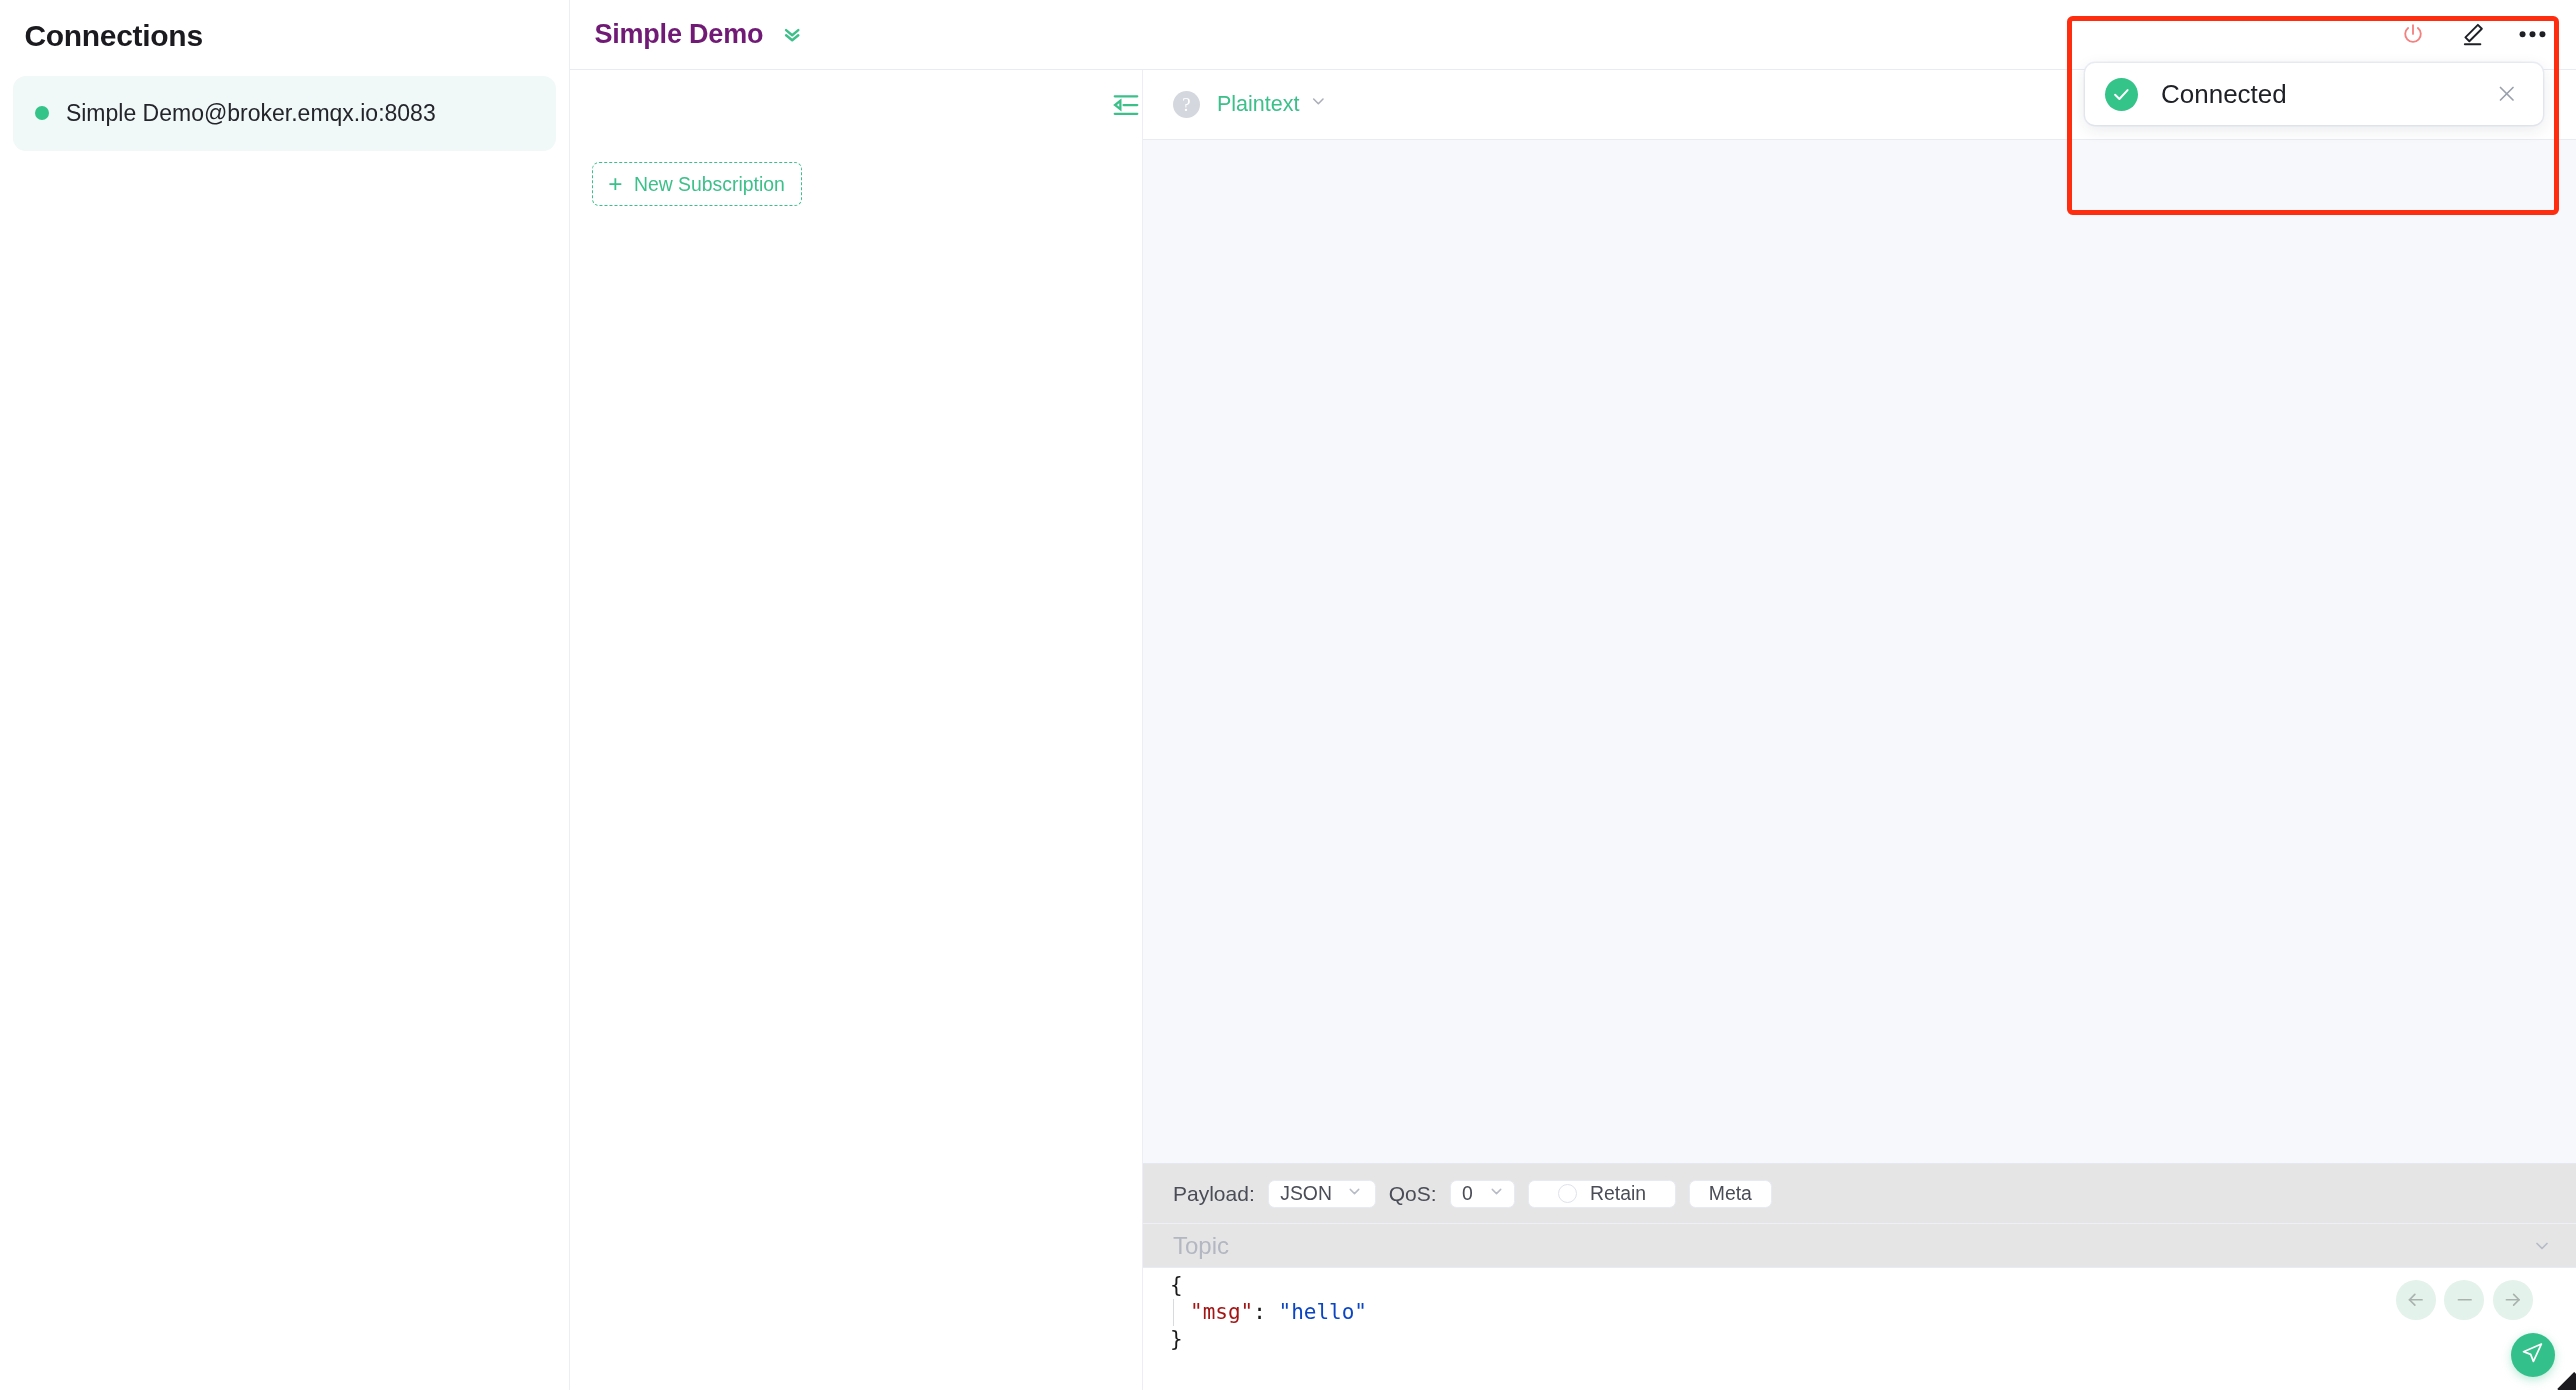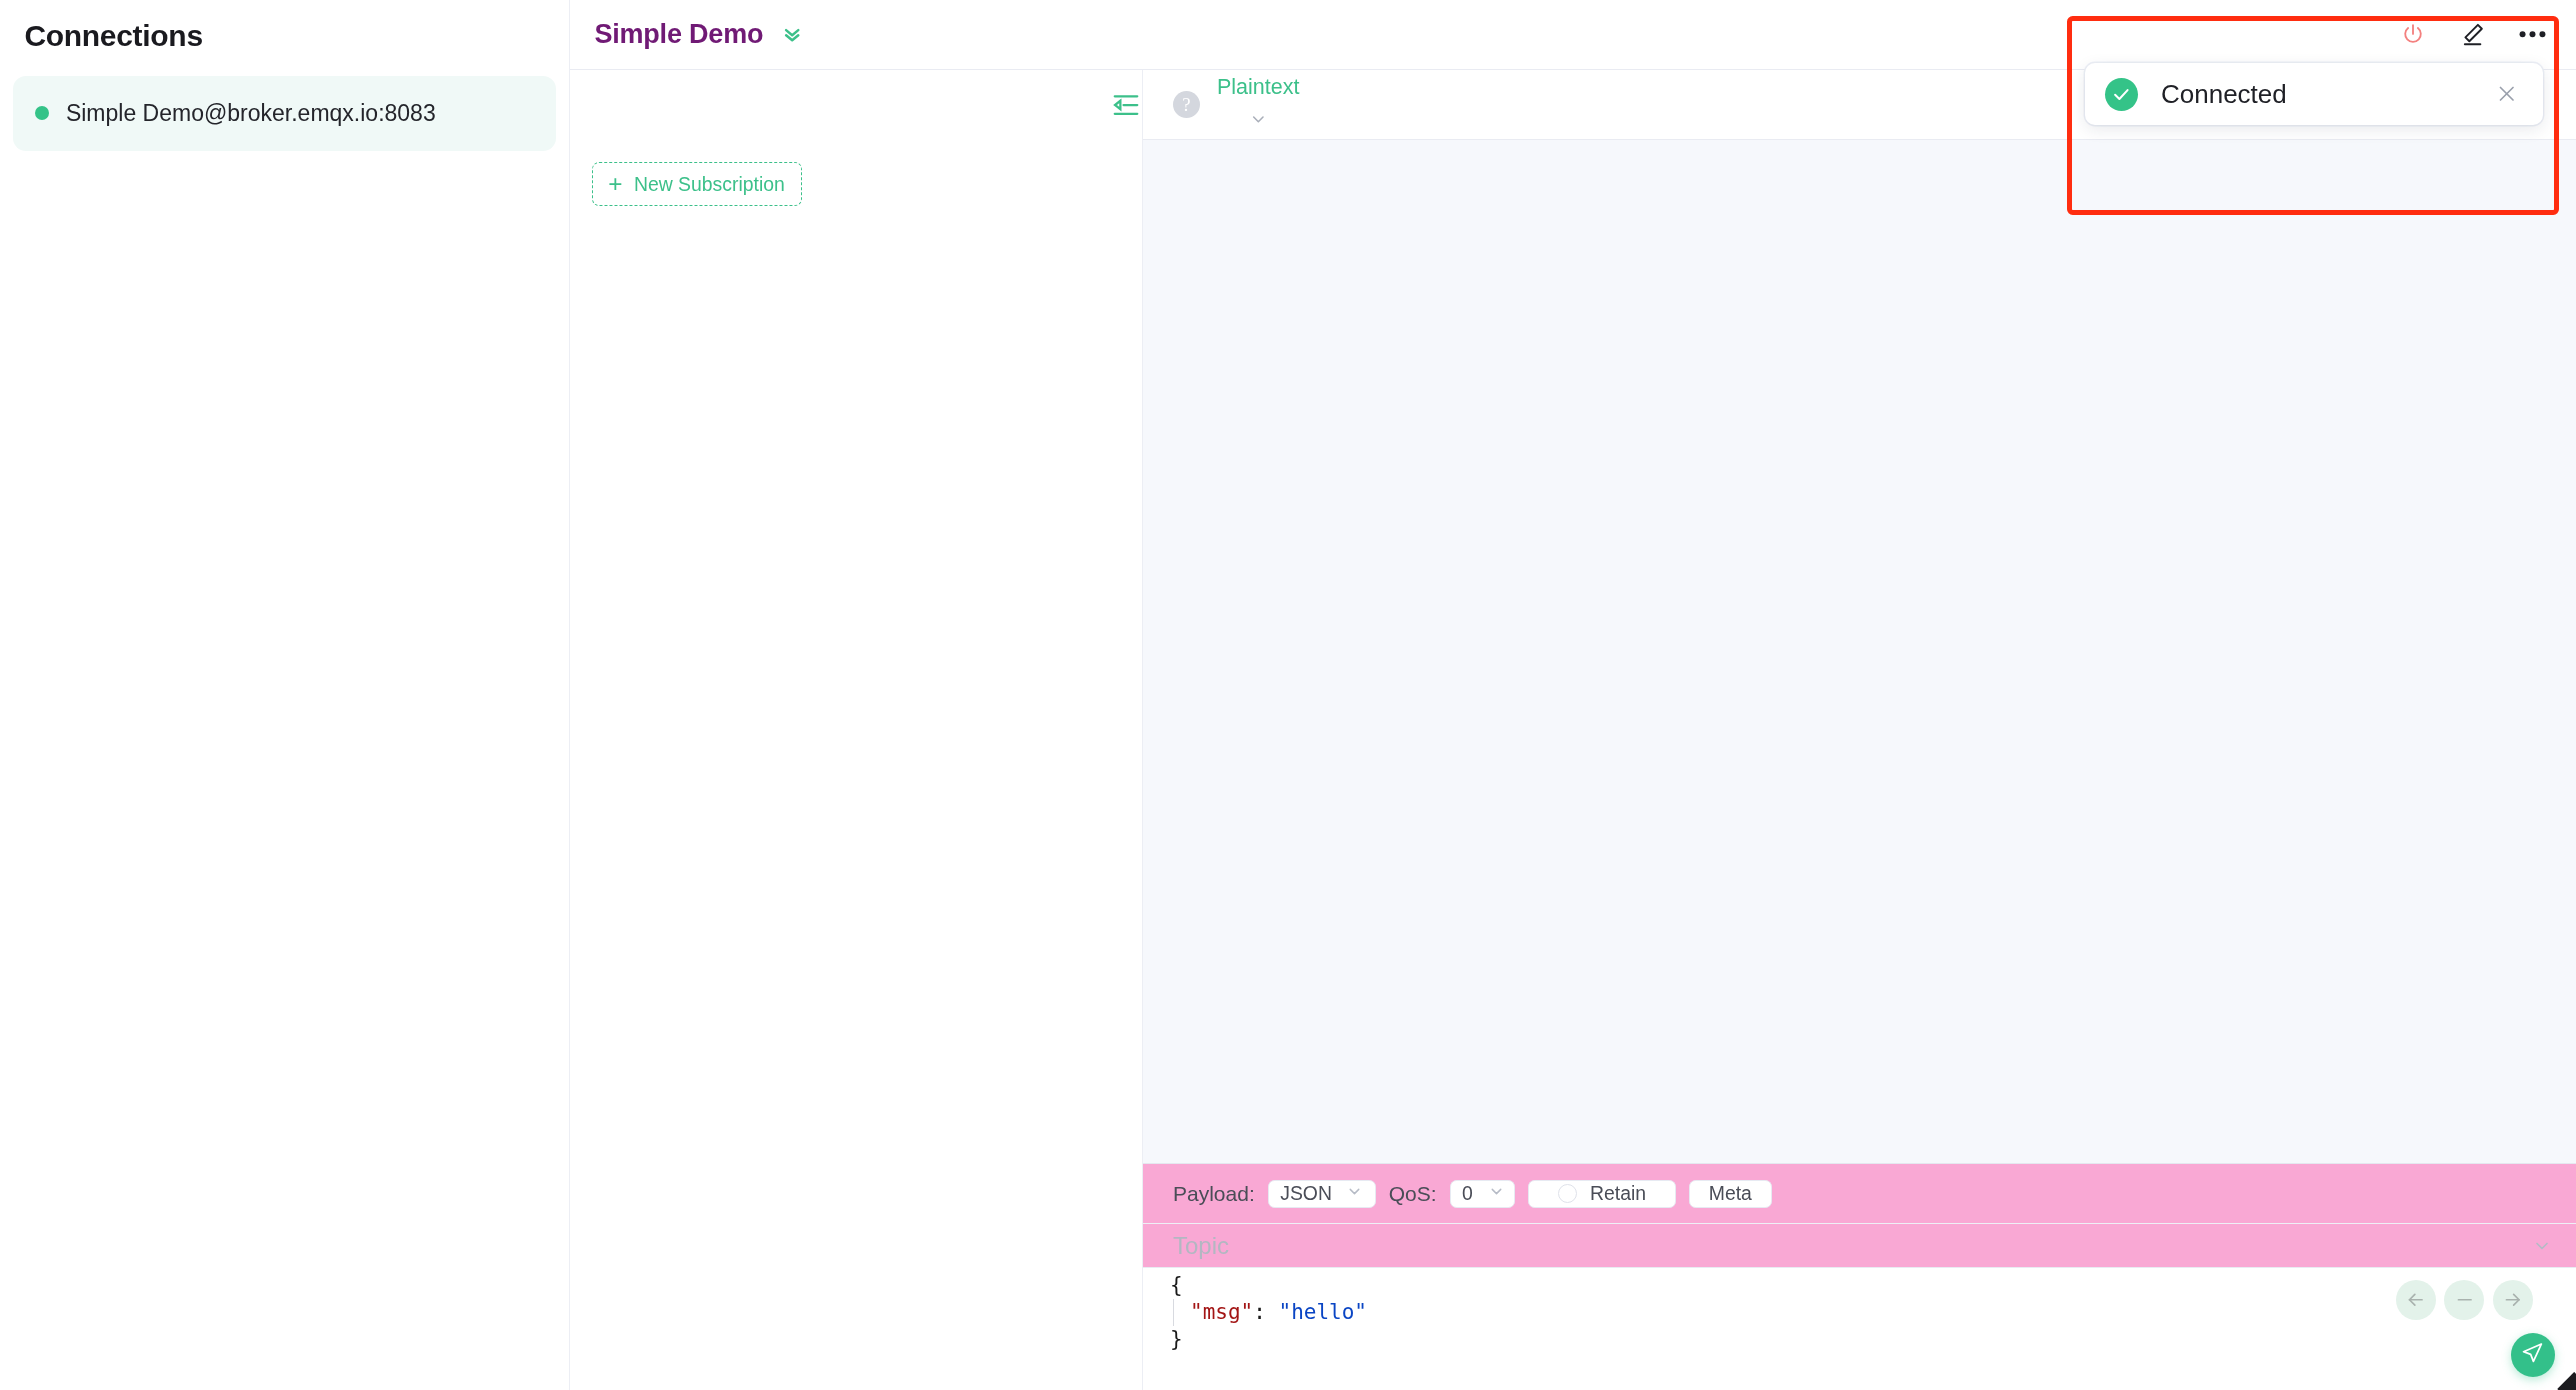--- a/index.html
+++ b/index.html
@@ -142,33 +142,32 @@
     display: flex; align-items: center; justify-content: center;
     margin-right: 17px;
     cursor: pointer;
     font-family: "Liberation Serif", serif;
   }
   .format-select {
     display: flex; align-items: center; gap: 10px;
     color: #3cc08a;
     font-size: 21.5px;
     cursor: pointer;
-    flex-direction: column;
   }
 
   .msg-area {
     flex: 1 1 auto;
     background: #f6f8fc;
     min-height: 0;
   }
 
   
   .publish {
     flex: 0 0 auto;
-    background: #f9a8d4;
+    background: #e5e5e5;
     border-top: 1.4px solid #e5e8f0;
     position: relative;
   }
   .pub-opts {
     height: 60px;
     display: flex;
     align-items: center;
     padding-left: 30px;
     gap: 13px;
     border-bottom: 1.4px solid #eef0f6;

